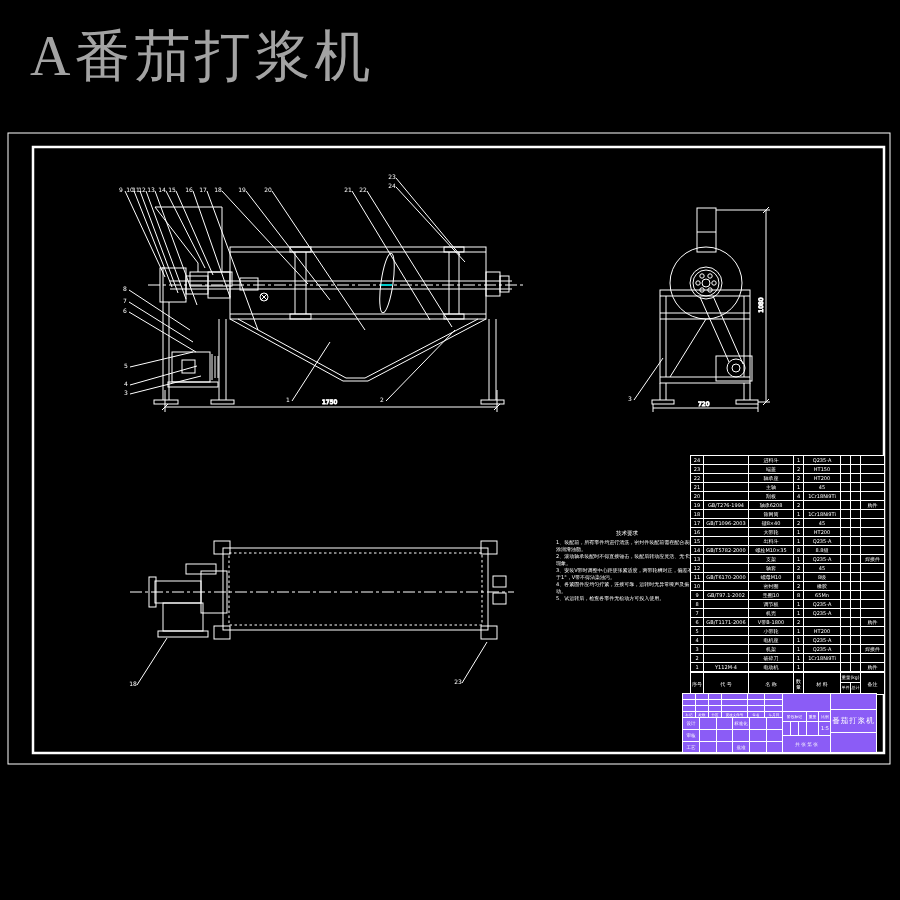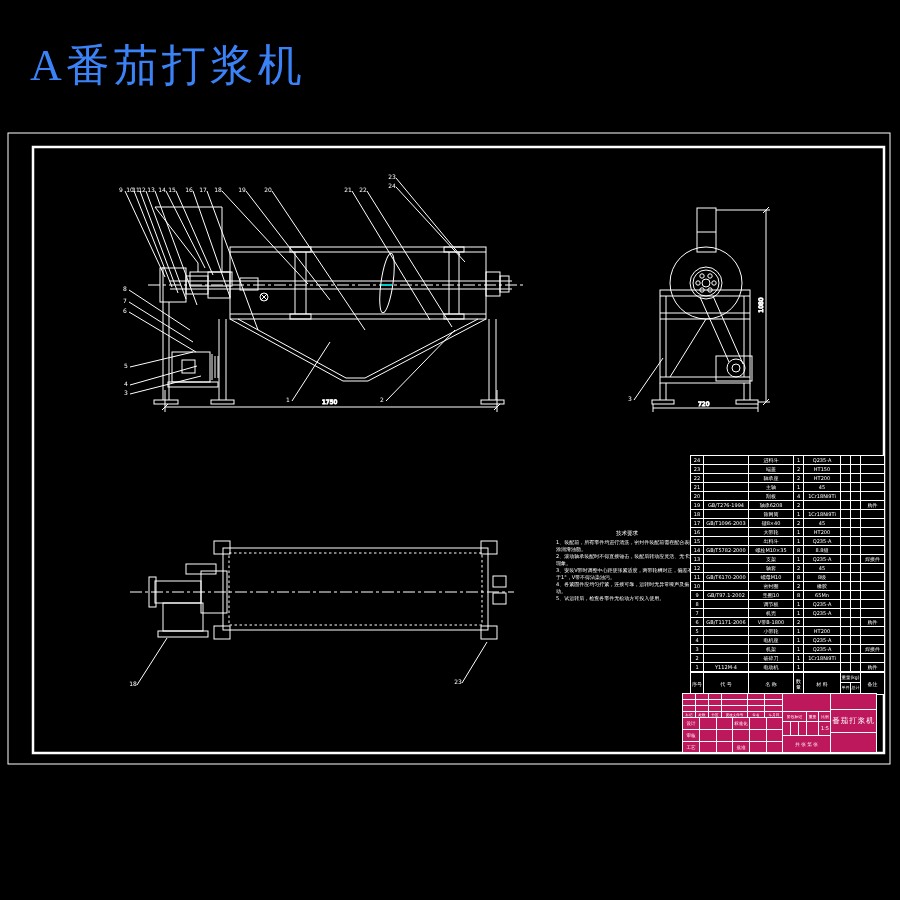--- a/index.html
+++ b/index.html
@@ -1,18 +1,18 @@
 <!DOCTYPE html>
 <html><head>
 <meta charset="utf-8">
 <style>
   html,body{margin:0;padding:0;background:#000;width:900px;height:900px;overflow:hidden;}
   body{position:relative;font-family:"DejaVu Sans",sans-serif;color:#fff;}
-  #caption{position:absolute;left:30px;top:36px;font-family:"Liberation Serif",serif;
-           font-size:44px;color:#3b82f6;letter-spacing:4px;font-weight:500;white-space:nowrap;}
+  #caption{position:absolute;left:30px;top:19px;font-family:"Liberation Serif",serif;
+           font-size:56px;color:#a3a3a3;letter-spacing:4px;font-weight:500;white-space:nowrap;}
   svg{position:absolute;left:0;top:0;}
   .s1{fill:none;stroke:#fff;stroke-width:1;}
   .s2{fill:none;stroke:#fff;stroke-width:2.5;}
   .cl{stroke-dasharray:12 3 3 3;}
   .dash{stroke-dasharray:2.5 2.5;}
   svg text{fill:#fff;font-family:"DejaVu Sans",sans-serif;font-size:6px;}
   
   #notes{position:absolute;left:556px;top:530px;width:142px;font-size:5px;line-height:1.3;color:#fff;}
   #notes .nt{ text-align:center;font-size:5.5px;margin-bottom:2px;}
   #notes p{margin:0 0 1px 0;}
@@ -25,21 +25,21 @@
   #pl-header{display:grid;grid-template-columns:13px 45px 45px 10px 37px 20px 1fr;height:21px;}
   .pl-hc{border-right:1px solid #fff;font-size:5px;text-align:center;display:flex;align-items:center;justify-content:center;box-sizing:border-box;}
   .pl-hc:last-child{border-right:none;}
   #pl-weight{border-right:1px solid #fff;display:flex;flex-direction:column;box-sizing:border-box;}
   .pl-wl{font-size:4.5px;text-align:center;border-bottom:1px solid #fff;height:9px;line-height:9px;}
   .pl-wsub{display:flex;flex:1;}
   .pl-wsub div{flex:1;font-size:4px;text-align:center;line-height:10px;}
   .pl-wsub div:first-child{border-right:1px solid #fff;}
   
   #title-block{position:absolute;left:682px;top:693px;width:195px;height:60px;border:1.5px solid #fff;
-               box-sizing:border-box;display:flex;background:#be185d;}
+               box-sizing:border-box;display:flex;background:#8b5cf6;}
   #tb-left{width:100px;display:flex;flex-direction:column;border-right:1px solid #fff;box-sizing:border-box;}
   .rev-grid{display:grid;grid-template-columns:13px 13px 13px 26px 17px 18px;}
   .rev-grid div{height:6px;border-right:1px solid #fff;border-bottom:1px solid #fff;box-sizing:border-box;
                 font-size:3.5px;line-height:6px;text-align:center;overflow:hidden;white-space:nowrap;}
   .rev-grid div:nth-child(6n){border-right:none;}
   .sig-grid{display:grid;grid-template-columns:17px 17px 16px 17px 17px 16px;flex:1;}
   .sig-grid div{border-right:1px solid #fff;border-bottom:1px solid #fff;box-sizing:border-box;
                 font-size:4.5px;line-height:11px;text-align:center;overflow:hidden;white-space:nowrap;}
   .sig-grid div:nth-child(6n){border-right:none;}
   #tb-mid{width:48px;display:flex;flex-direction:column;border-right:1px solid #fff;box-sizing:border-box;}

